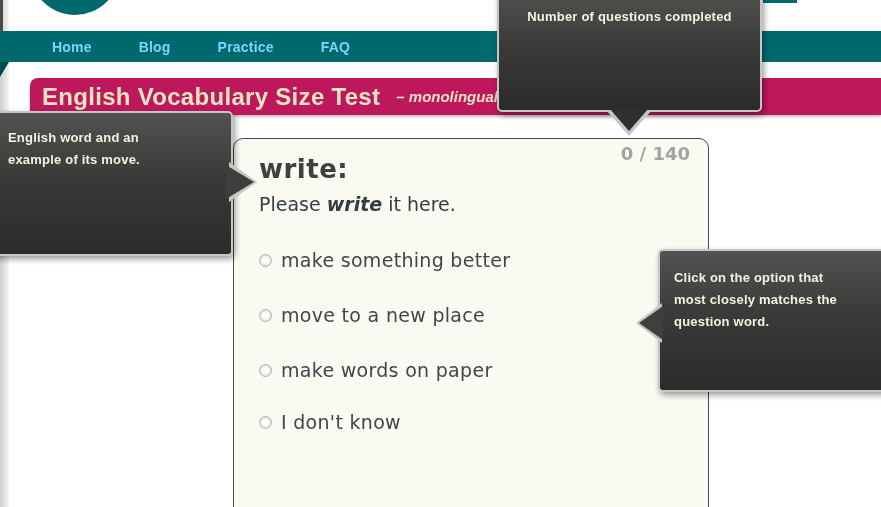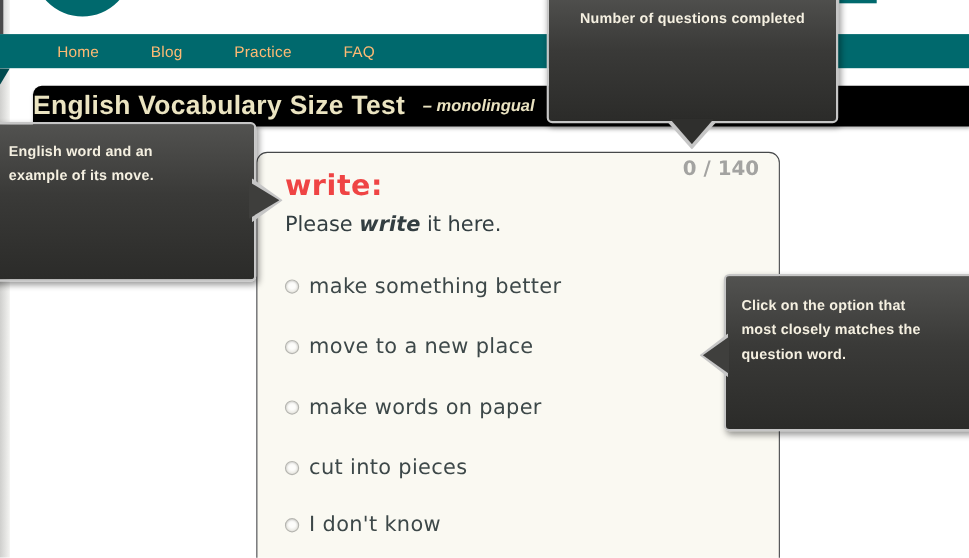--- a/index.html
+++ b/index.html
@@ -16,43 +16,43 @@
   .edge-dark { position:absolute; left:0; top:0; width:3px; height:31px; background:#4a4a4a; z-index:2; }
 
   
   .logo { position:absolute; left:30px; top:-75px; width:90px; height:90px;
     border-radius:50%; background:#00696d; z-index:2; }
 
   
   .navbar { position:absolute; left:0; top:31px; width:881px; height:31px;
     background:#00696d; z-index:3; display:flex; align-items:center;
     padding-left:36px; column-gap:31px; }
-  .navbar a { color:#fdba74; font-weight:normal; font-size:14px; text-decoration:none;
+  .navbar a { color:#7dd3fc; font-weight:bold; font-size:14px; text-decoration:none;
     letter-spacing:0.2px;padding-left:16px; }
   .nav-fold { position:absolute; left:0; top:62px; width:9px; height:15px;
     background:#014a4e; clip-path:polygon(0 0, 100% 0, 0 100%); z-index:3; }
   .teal-sliver { position:absolute; left:763px; top:0; width:34px; height:3px;
     background:#00696d; z-index:2; }
 
   
   .titlebar { position:absolute; left:30px; top:78px; width:851px; height:37px;
-    background:#000000; border-radius:8px 0 0 0; z-index:4;
-    display:flex; align-items:center; padding-left:0;
+    background:#be185d; border-radius:8px 0 0 0; z-index:4;
+    display:flex; align-items:center; padding-left:12px;
     box-shadow:0 2px 3px rgba(0,0,0,0.25); }
   .title { color:#ebe4c1; font-weight:bold; font-size:24px; letter-spacing:0.3px; }
   .subtitle { color:#e9e2c0; font-style:italic; font-size:15px; font-weight:bold;
     margin-left:16px; }
 
   
   .card { position:absolute; left:233px; top:138px; width:476px; height:380px;
     background:#faf9f2; border:1px solid #46484a; border-radius:10px; z-index:5;
     padding:10px 14px 0 25px; font-family:"DejaVu Sans", sans-serif; }
   .progress { position:absolute; top:4px; right:18px; font-size:18px; font-weight:bold;
     color:#a3a3a1; font-family:"DejaVu Sans", sans-serif; }
-  .word { margin-top:4px; font-size:26px; font-weight:bold; color:#ef4444;
+  .word { margin-top:4px; font-size:26px; font-weight:bold; color:#404040;
     line-height:32px; letter-spacing:0.5px; }
   .example { margin-top:6px; font-size:19px; color:#333e41; line-height:26px; }
   .example em { font-weight:bold; font-style:italic; }
   .options { margin-top:22px; }
   .option { display:flex; align-items:center; gap:9px; height:24px; margin-bottom:10px;margin-top:31px; }
   .option.dont-know { margin-top:28px; }
   .radio { width:13px; height:13px; border-radius:50%; flex:0 0 13px;
     border:1px solid #b5b5b0;
     background:radial-gradient(circle at 50% 40%, #fdfdfb 0 35%, #e7e6e0 75%, #cfcec8 100%);
     box-shadow:inset 0 1px 2px rgba(0,0,0,0.15); }
@@ -118,24 +118,20 @@
       <span class="opt-label" data-interactable="false">make something better</span>
     </div>
     <div class="option" data-interactable="true">
       <span class="radio" data-interactable="true"></span>
       <span class="opt-label" data-interactable="false">move to a new place</span>
     </div>
     <div class="option" data-interactable="true">
       <span class="radio" data-interactable="true"></span>
       <span class="opt-label" data-interactable="false">make words on paper</span>
     </div>
-    <div class="option" data-interactable="true">
-      <span class="radio" data-interactable="true"></span>
-      <span class="opt-label" data-interactable="false">cut into pieces</span>
-    </div>
     <div class="option dont-know" data-interactable="true">
       <span class="radio" data-interactable="true"></span>
       <span class="opt-label" data-interactable="false">I don't know</span>
     </div>
   </div>
 </section>
 
 <div class="tooltip tt-top" data-interactable="false">
   <span class="tt-line" data-interactable="false">Number of questions completed</span>
 </div>

